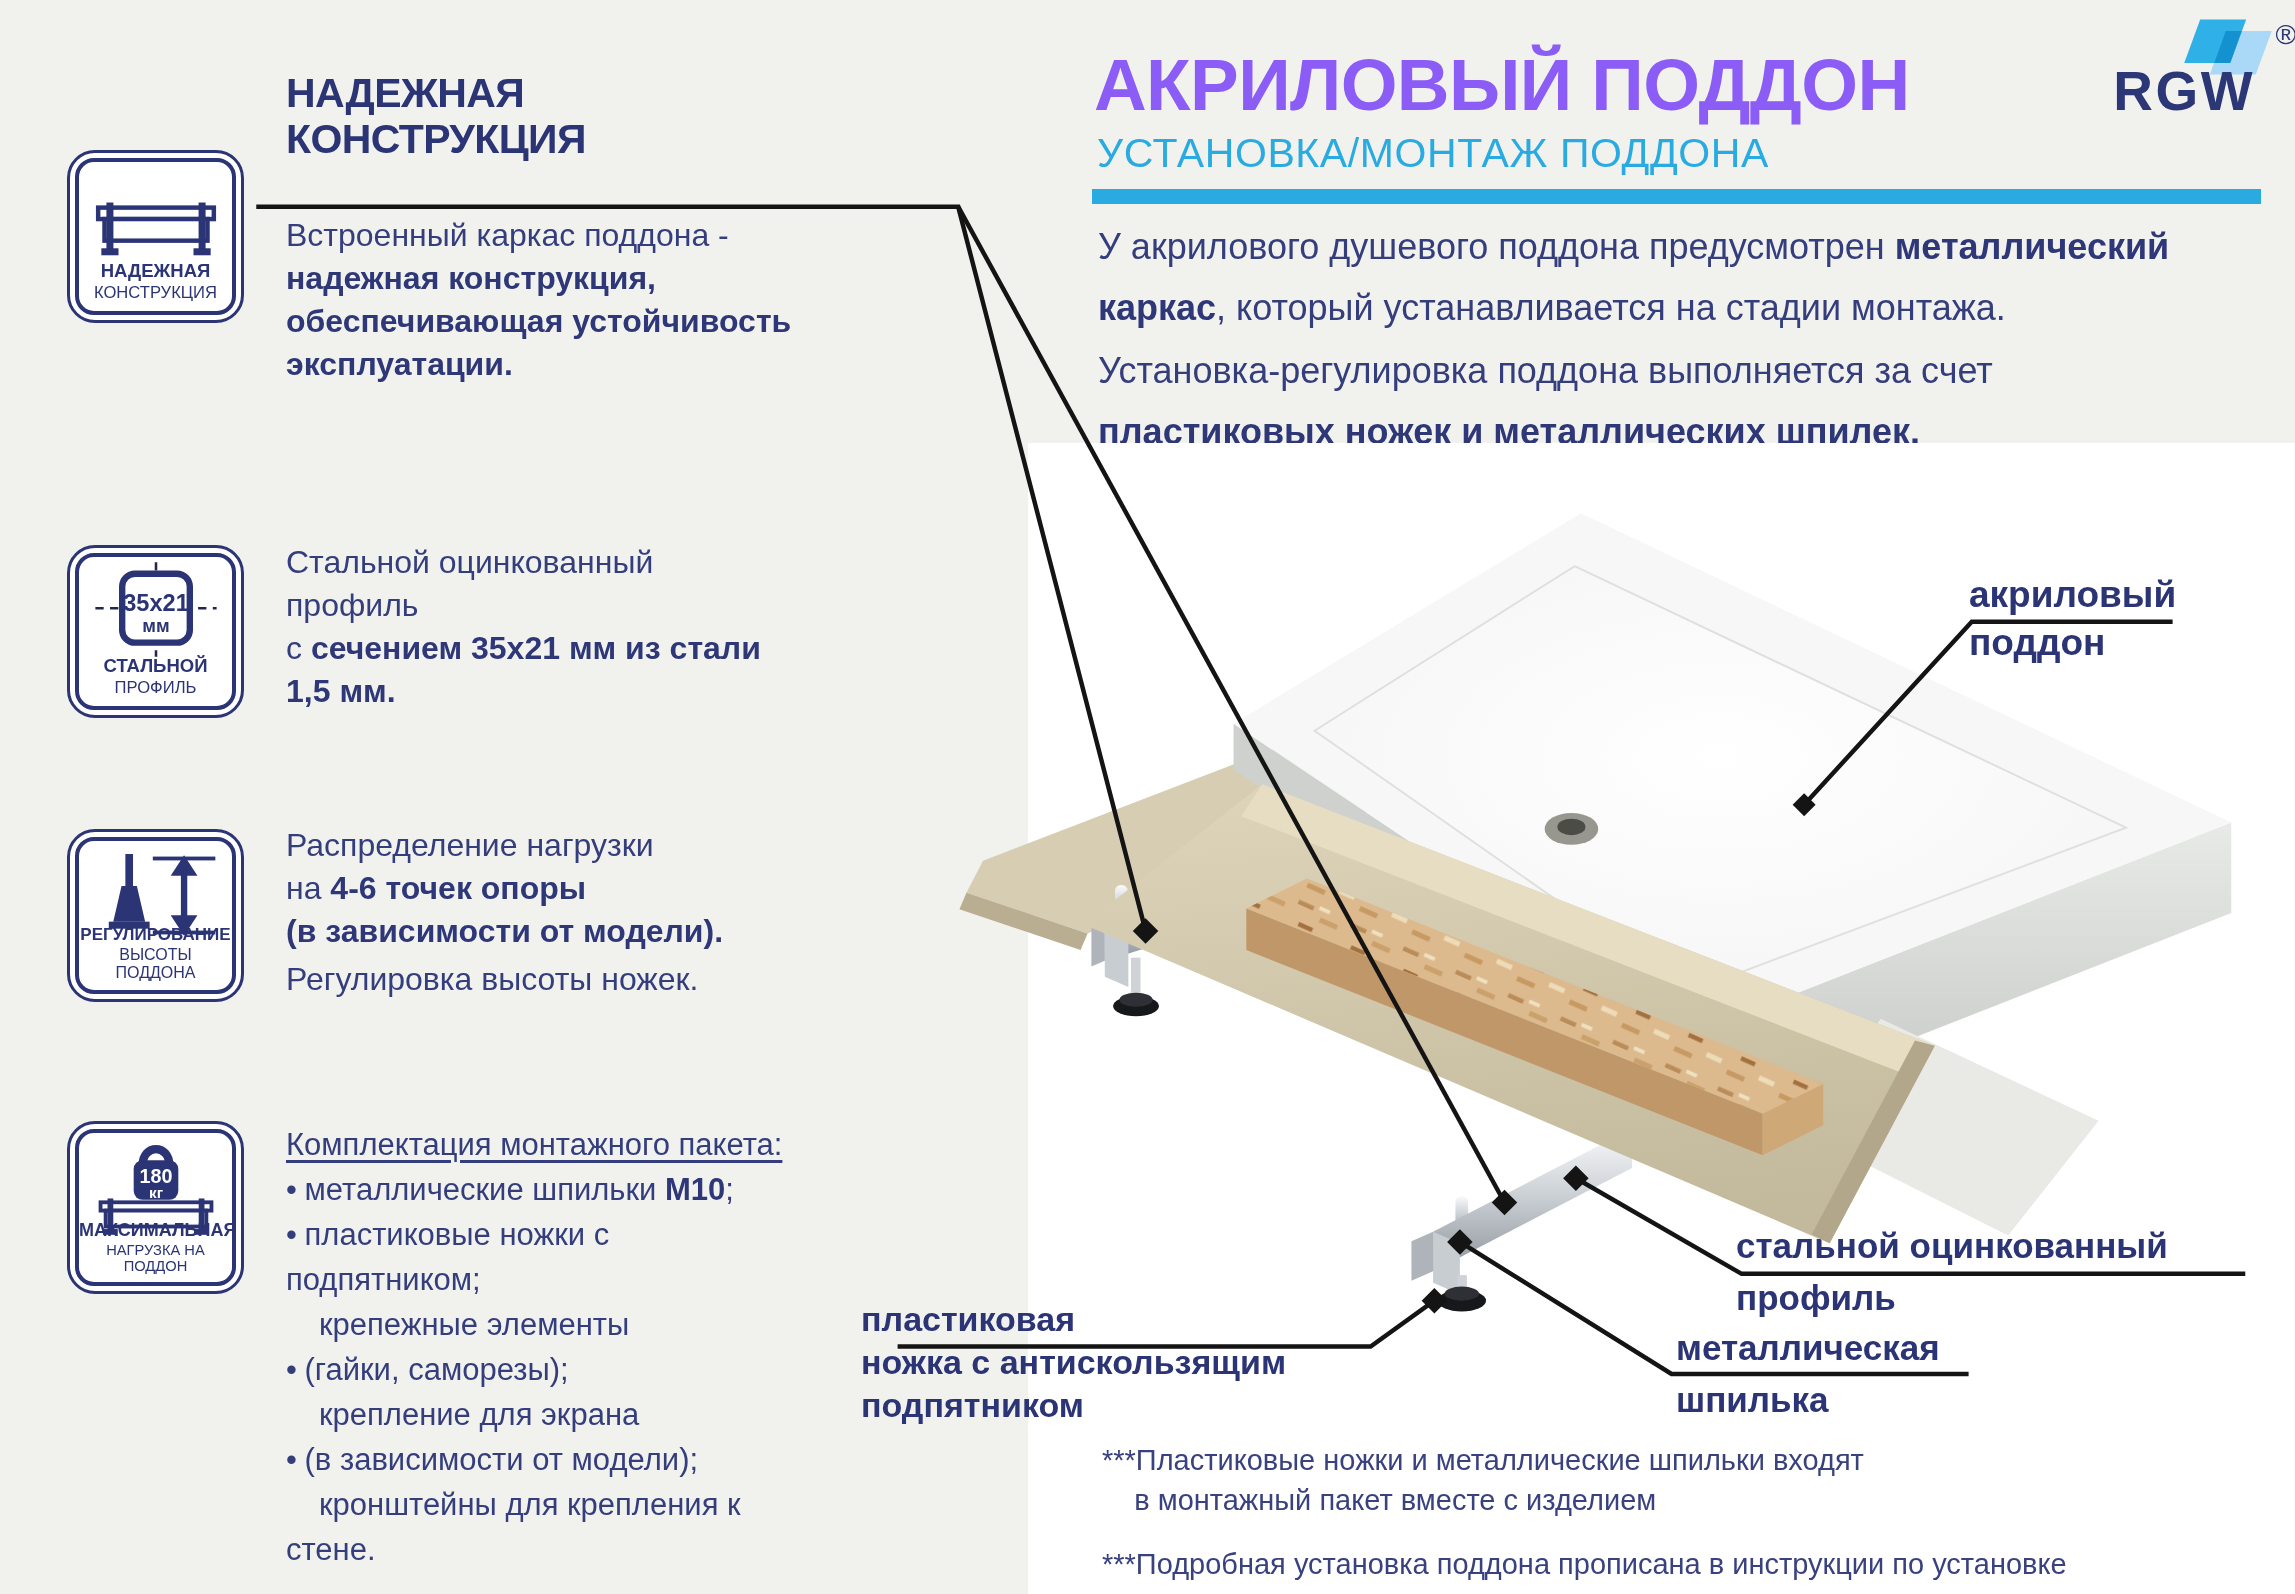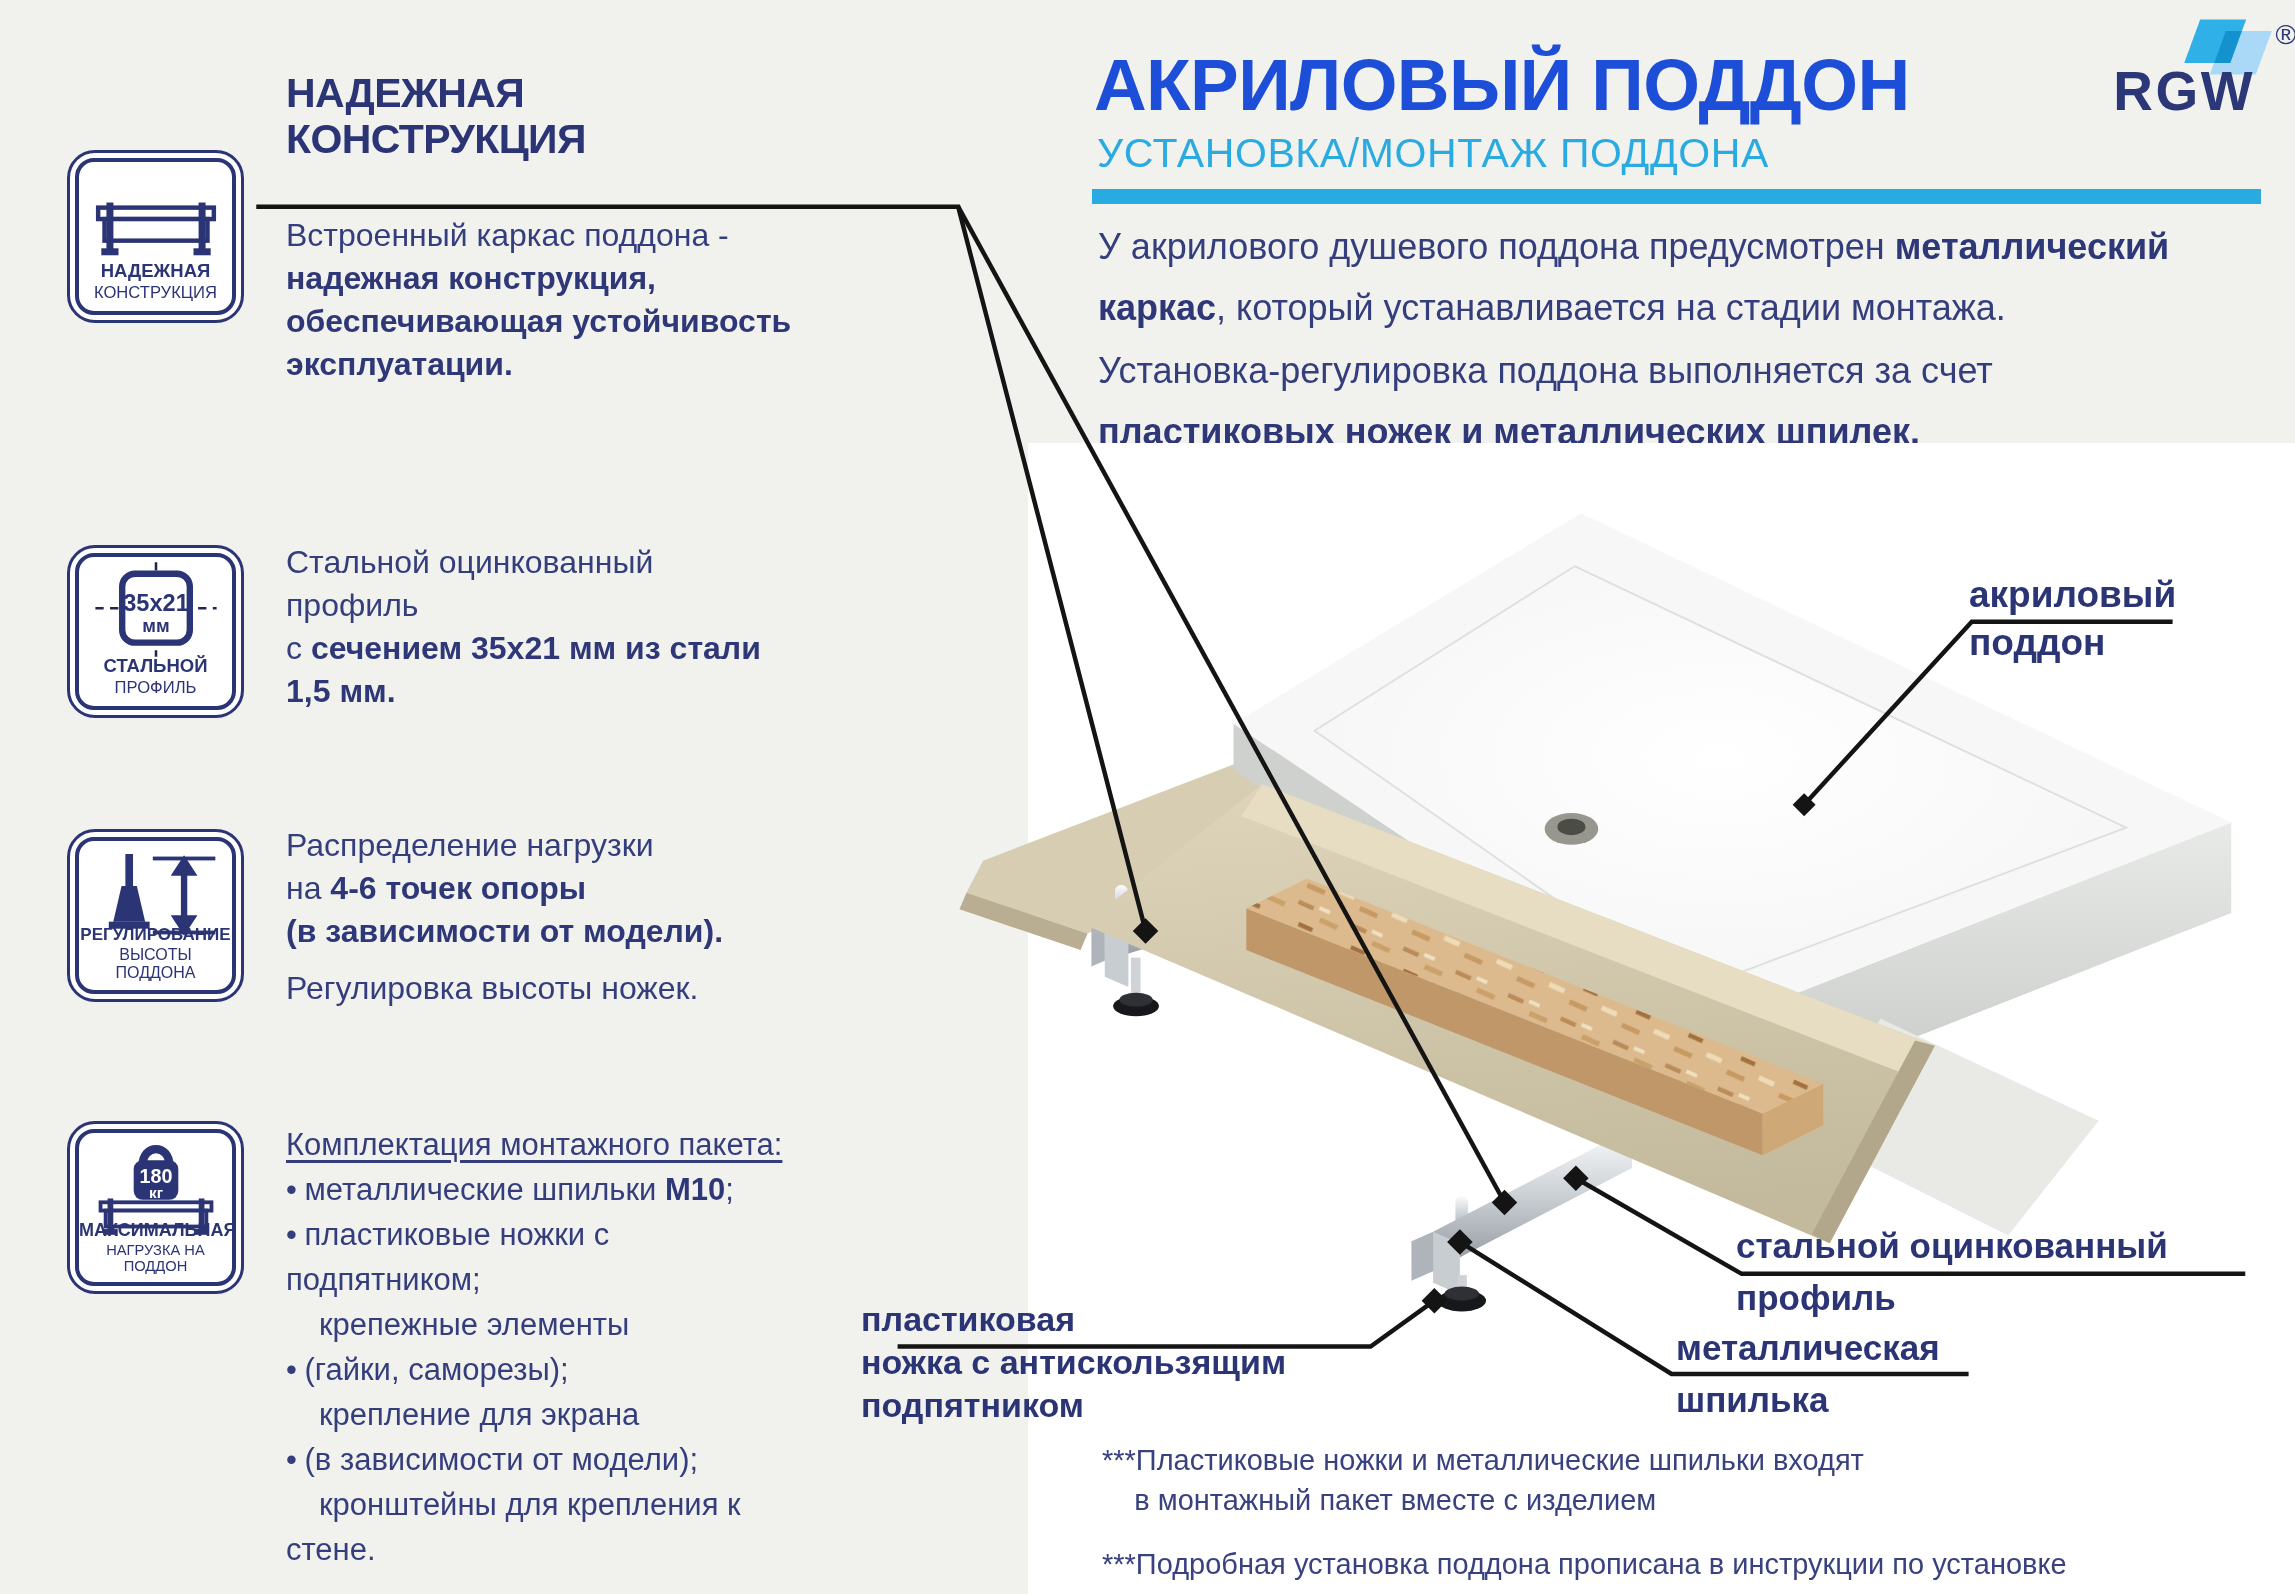--- a/index.html
+++ b/index.html
@@ -20,21 +20,21 @@
   .ilbl .l1{display:block;font-weight:700;font-size:18.5px}
   .ilbl .l2{display:block;font-size:16.6px;margin-top:1.3px}
 
   .tb{left:286px;width:612px;font-size:32px;line-height:43px;color:#353e7d}
   .tb .b,.intro .b{font-weight:700;color:#2e3777}
   .tb .u{text-decoration:underline;text-underline-offset:5.1px}
   #tb4{font-size:31px;line-height:45px}
   .blt{margin-right:7.7px}
 
   
-  .title{left:1094px;top:43px;font-size:73px;font-weight:700;color:#1d4ed8;letter-spacing:-0.6px}
+  .title{left:1094px;top:43px;font-size:73px;font-weight:700;color:#8b5cf6;letter-spacing:-0.6px}
   .subtitle{left:1097px;top:130px;font-size:41px;color:#29abe2;letter-spacing:0.6px}
   .rule{left:1092px;top:189px;width:1169px;height:15.3px;background:#29abe2}
   .intro{left:1098px;width:1167px;font-size:36px;line-height:61px;color:#353e7d}
   #intro1{top:216px}
   #intro2{top:340px}
 
   
   .panel{left:1028px;top:443px;width:1268px;height:1151px;background:#fff}
   .lab{font-weight:700;color:#2b3475}
   .lab span{display:block}
@@ -151,21 +151,21 @@
 <div class="abs tb" style="top:541px" id="tb2">
     <div><span>Стальной оцинкованный</span></div>
     <div><span>профиль</span></div>
     <div><span>с </span><span class="b">сечением 35х21 мм из стали</span></div>
     <div><span class="b">1,5 мм.</span></div>
   </div>
 <div class="abs tb" style="top:824px" id="tb3">
     <div><span>Распределение нагрузки</span></div>
     <div><span>на </span><span class="b">4-6 точек опоры</span></div>
     <div><span class="b">(в зависимости от модели).</span></div>
-    <div style="margin-top: 14px;"><span>Регулировка высоты ножек.</span></div>
+    <div style="margin-top: 5px;"><span>Регулировка высоты ножек.</span></div>
   </div>
 <div class="abs tb" style="top:1122px" id="tb4">
     <div><span class="u">Комплектация монтажного пакета:</span></div>
     <div><span class="blt">•</span><span>металлические шпильки </span><span class="b">М10</span><span>;</span></div>
     <div><span class="blt">•</span><span>пластиковые ножки с</span></div>
     <div><span>подпятником;</span></div>
     <div style="padding-left: 33px;"><span>крепежные элементы</span></div>
     <div><span class="blt">•</span><span>(гайки, саморезы);</span></div>
     <div style="padding-left: 33px;"><span>крепление для экрана</span></div>
     <div><span class="blt">•</span><span>(в зависимости от модели);</span></div>

